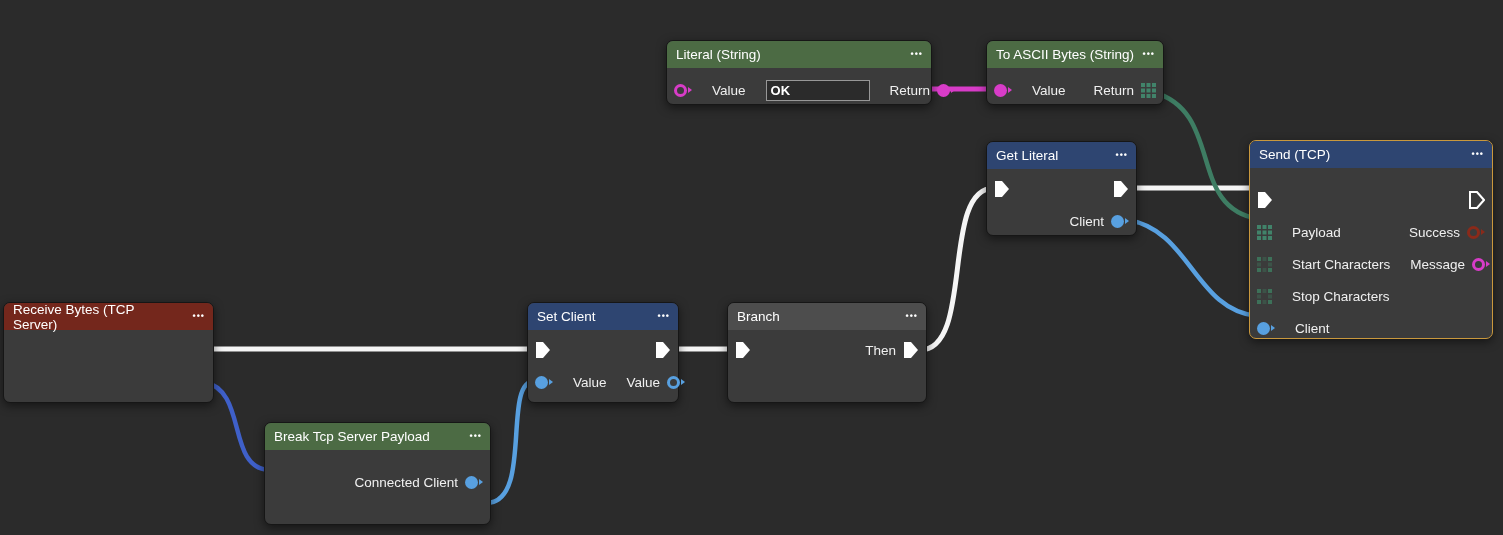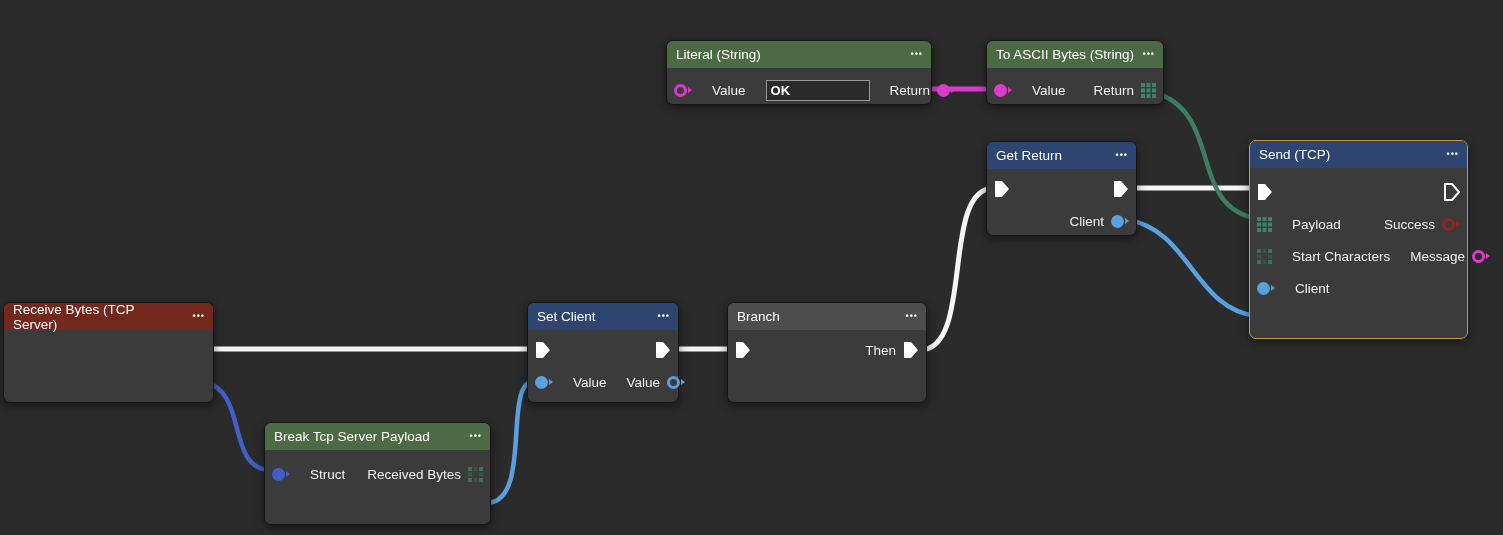--- a/index.html
+++ b/index.html
@@ -21,21 +21,21 @@
 
   .node{position:absolute;z-index:2;background:var(--body);border:1px solid #161616;
         border-radius:7px;box-shadow:0 3px 10px rgba(0,0,0,.5);color:var(--text);}
   .node.selected{border:1.5px solid var(--sel);}
   .hdr{height:27px;display:flex;align-items:center;justify-content:space-between;
        padding:0 8px 0 9px;border-radius:6px 6px 0 0;font-size:13.5px;color:#fff;}
   .hdr-green{background:var(--hdr-green);text-align:right;} .hdr-blue{background:var(--hdr-blue);}
   .hdr-red{background:var(--hdr-red);gap:36px;} .hdr-gray{background:var(--hdr-gray);}
   .menu{font-size:9px;font-weight:bold;letter-spacing:1px;color:#fff;cursor:pointer;line-height:27px;}
   .body{padding-top:4px;}
-  .body.pad5{padding-top:8px;} .body.pad6{padding-top:6px;}
+  .body.pad5{padding-top:16px;} .body.pad6{padding-top:6px;}
   .row{height:32px;display:flex;align-items:center;padding:0 7px;gap:20px;font-size:13.5px;}
   .rgroup{margin-left:auto;display:flex;align-items:center;gap:7px;}
   .lbl{white-space:nowrap;}
 
   
   .pin{display:flex;align-items:center;flex:none;}
   .dot{width:13px;height:13px;border-radius:50%;flex:none;}
   .dot.hollow{background:transparent;border:3px solid currentColor;}
   .dot.filled{background:currentColor;}
   .tick{width:0;height:0;border-top:3.5px solid transparent;border-bottom:3.5px solid transparent;
@@ -123,21 +123,21 @@
               <rect x="11" y="11" width="4" height="4"></rect>
             </svg>
         </span>
       </span>
     </div>
   </div>
 </div>
 
 <div class="node" style="left:986px;top:141px;width:151px;height:95px;">
   <div class="hdr hdr-blue">
-    <span>Get Return</span>
+    <span>Get Literal</span>
     <span class="menu">•••</span>
   </div>
   <div class="body">
     <div class="row">
       <span class="pin execpin exec-filled">
           <svg width="16" height="18" viewBox="0 0 16 18">
             <path d="M1 1 h7 L15 9 L8 17 H1 Z"></path>
           </svg>
         </span>
       <span class="rgroup">
@@ -153,21 +153,21 @@
         <span class="lbl">Client</span>
         <span class="pin c-objl">
             <span class="dot filled"></span>
             <span class="tick"></span>
           </span>
       </span>
     </div>
   </div>
 </div>
 
-<div class="node selected" style="left:1249px;top:140px;width:219px;height:199px;">
+<div class="node selected" style="left:1249px;top:140px;width:244px;height:199px;">
   <div class="hdr hdr-blue">
     <span>Send (TCP)</span>
     <span class="menu">•••</span>
   </div>
   <div class="body pad5">
     <div class="row">
       <span class="pin execpin exec-filled">
           <svg width="16" height="18" viewBox="0 0 16 18">
             <path d="M1 1 h7 L15 9 L8 17 H1 Z"></path>
           </svg>
@@ -219,20 +219,35 @@
       <span class="lbl">Start Characters</span>
       <span class="rgroup">
         <span class="lbl">Message</span>
         <span class="pin c-string">
             <span class="dot hollow"></span>
             <span class="tick"></span>
           </span>
       </span>
     </div>
     <div class="row">
+      <span class="pin gridpin grid-hollow">
+        <svg width="15" height="15" viewBox="0 0 15 15">
+            <rect x="0" y="0" width="4" height="4"></rect>
+            <rect class="mid" x="5.5" y="0" width="4" height="4"></rect>
+            <rect x="11" y="0" width="4" height="4"></rect>
+            <rect class="mid" x="0" y="5.5" width="4" height="4"></rect>
+            <rect class="mid" x="11" y="5.5" width="4" height="4"></rect>
+            <rect x="0" y="11" width="4" height="4"></rect>
+            <rect class="mid" x="5.5" y="11" width="4" height="4"></rect>
+            <rect x="11" y="11" width="4" height="4"></rect>
+          </svg>
+      </span>
+      <span class="lbl">Stop Characters</span>
+    </div>
+    <div class="row">
       <span class="pin c-objl">
           <span class="dot filled"></span>
           <span class="tick"></span>
         </span>
       <span class="lbl">Client</span>
     </div>
   </div>
 </div>
 
 <div class="node" style="left:3px;top:302px;width:211px;height:101px;">
@@ -303,35 +318,22 @@
   </div>
 </div>
 
 <div class="node" style="left:264px;top:422px;width:227px;height:103px;">
   <div class="hdr hdr-green">
     <span>Break Tcp Server Payload</span>
     <span class="menu">•••</span>
   </div>
   <div class="body pad5">
     <div class="row">
-      <span class="pin c-objd">
-          <span class="dot filled"></span>
-          <span class="tick"></span>
-        </span>
-      <span class="lbl">Struct</span>
-      <span class="rgroup">
-        <span class="lbl">Received Bytes</span>
-        <span class="pin gridpin grid-hollow">
-          <svg width="15" height="15" viewBox="0 0 15 15">
-              <rect x="0" y="0" width="4" height="4"></rect>
-              <rect class="mid" x="5.5" y="0" width="4" height="4"></rect>
-              <rect x="11" y="0" width="4" height="4"></rect>
-              <rect class="mid" x="0" y="5.5" width="4" height="4"></rect>
-              <rect class="mid" x="11" y="5.5" width="4" height="4"></rect>
-              <rect x="0" y="11" width="4" height="4"></rect>
-              <rect class="mid" x="5.5" y="11" width="4" height="4"></rect>
-              <rect x="11" y="11" width="4" height="4"></rect>
-            </svg>
-        </span>
+      <span class="rgroup">
+        <span class="lbl">Connected Client</span>
+        <span class="pin c-objl">
+            <span class="dot filled"></span>
+            <span class="tick"></span>
+          </span>
       </span>
     </div>
   </div>
 </div>
 
 </body></html>

